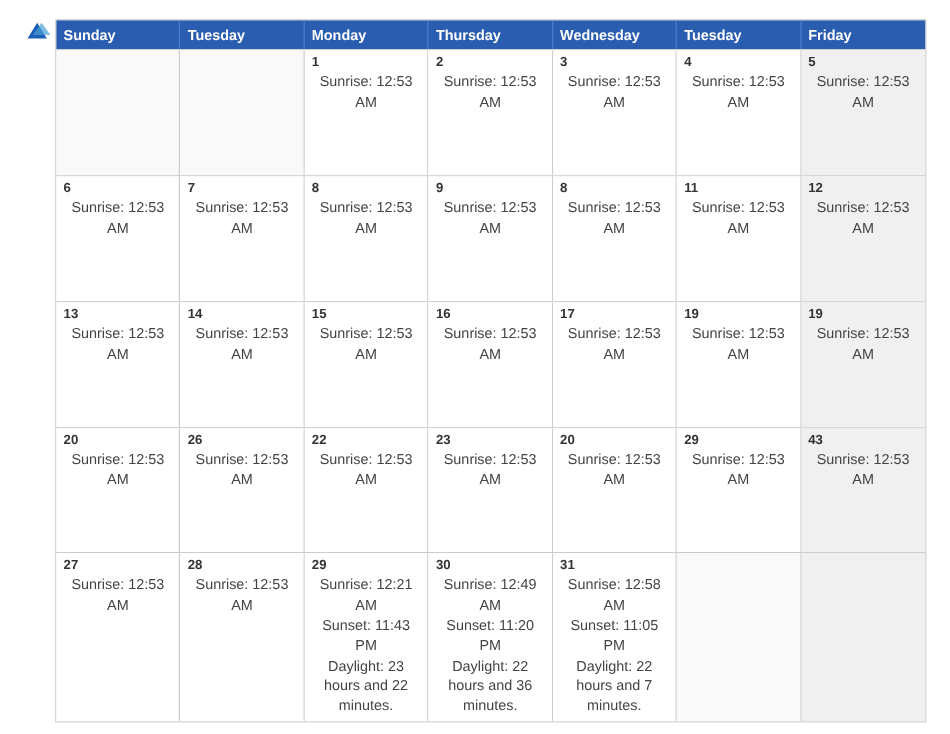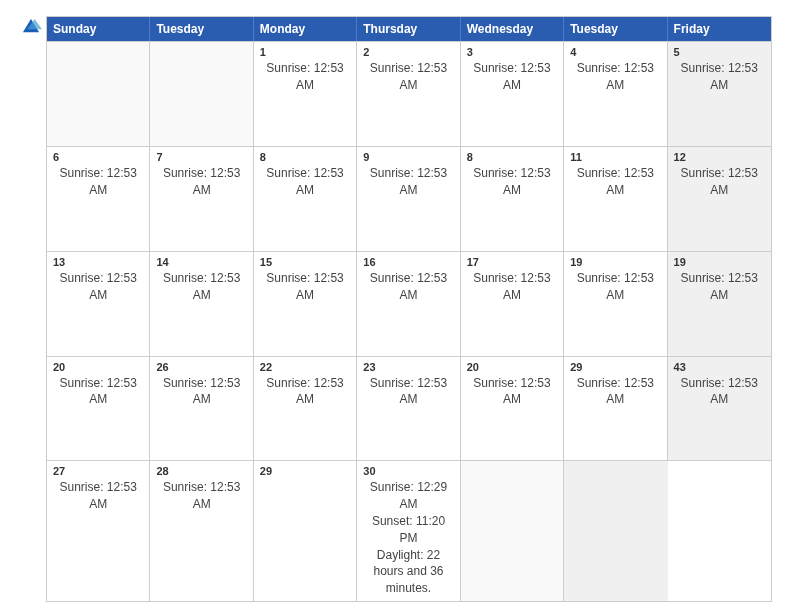--- a/index.html
+++ b/index.html
@@ -263,25 +263,34 @@
           <div class="cal-cell">
             <span class="day-num">27</span>
             <div class="day-info" style="white-space: pre-line;">Sunrise: 12:53 AM</div>
           </div>
           <div class="cal-cell">
             <span class="day-num">28</span>
             <div class="day-info" style="white-space: pre-line;">Sunrise: 12:53 AM</div>
           </div>
           <div class="cal-cell">
             <span class="day-num">29</span>
+            <div class="day-info" style="white-space: pre-line;">Sunrise: 12:21 AM
+Sunset: 11:43 PM
+Daylight: 23 hours and 22 minutes.</div>
           </div>
           <div class="cal-cell">
             <span class="day-num">30</span>
-            <div class="day-info" style="white-space: pre-line;">Sunrise: 12:29 AM
+            <div class="day-info" style="white-space: pre-line;">Sunrise: 12:49 AM
 Sunset: 11:20 PM
 Daylight: 22 hours and 36 minutes.</div>
+          </div>
+          <div class="cal-cell">
+            <span class="day-num">31</span>
+            <div class="day-info" style="white-space: pre-line;">Sunrise: 12:58 AM
+Sunset: 11:05 PM
+Daylight: 22 hours and 7 minutes.</div>
           </div>
           <div class="cal-cell empty"></div>
           <div class="cal-cell empty shaded"></div>
         </div>
       </div>
   </div>
 </div>
 
 </body></html>

